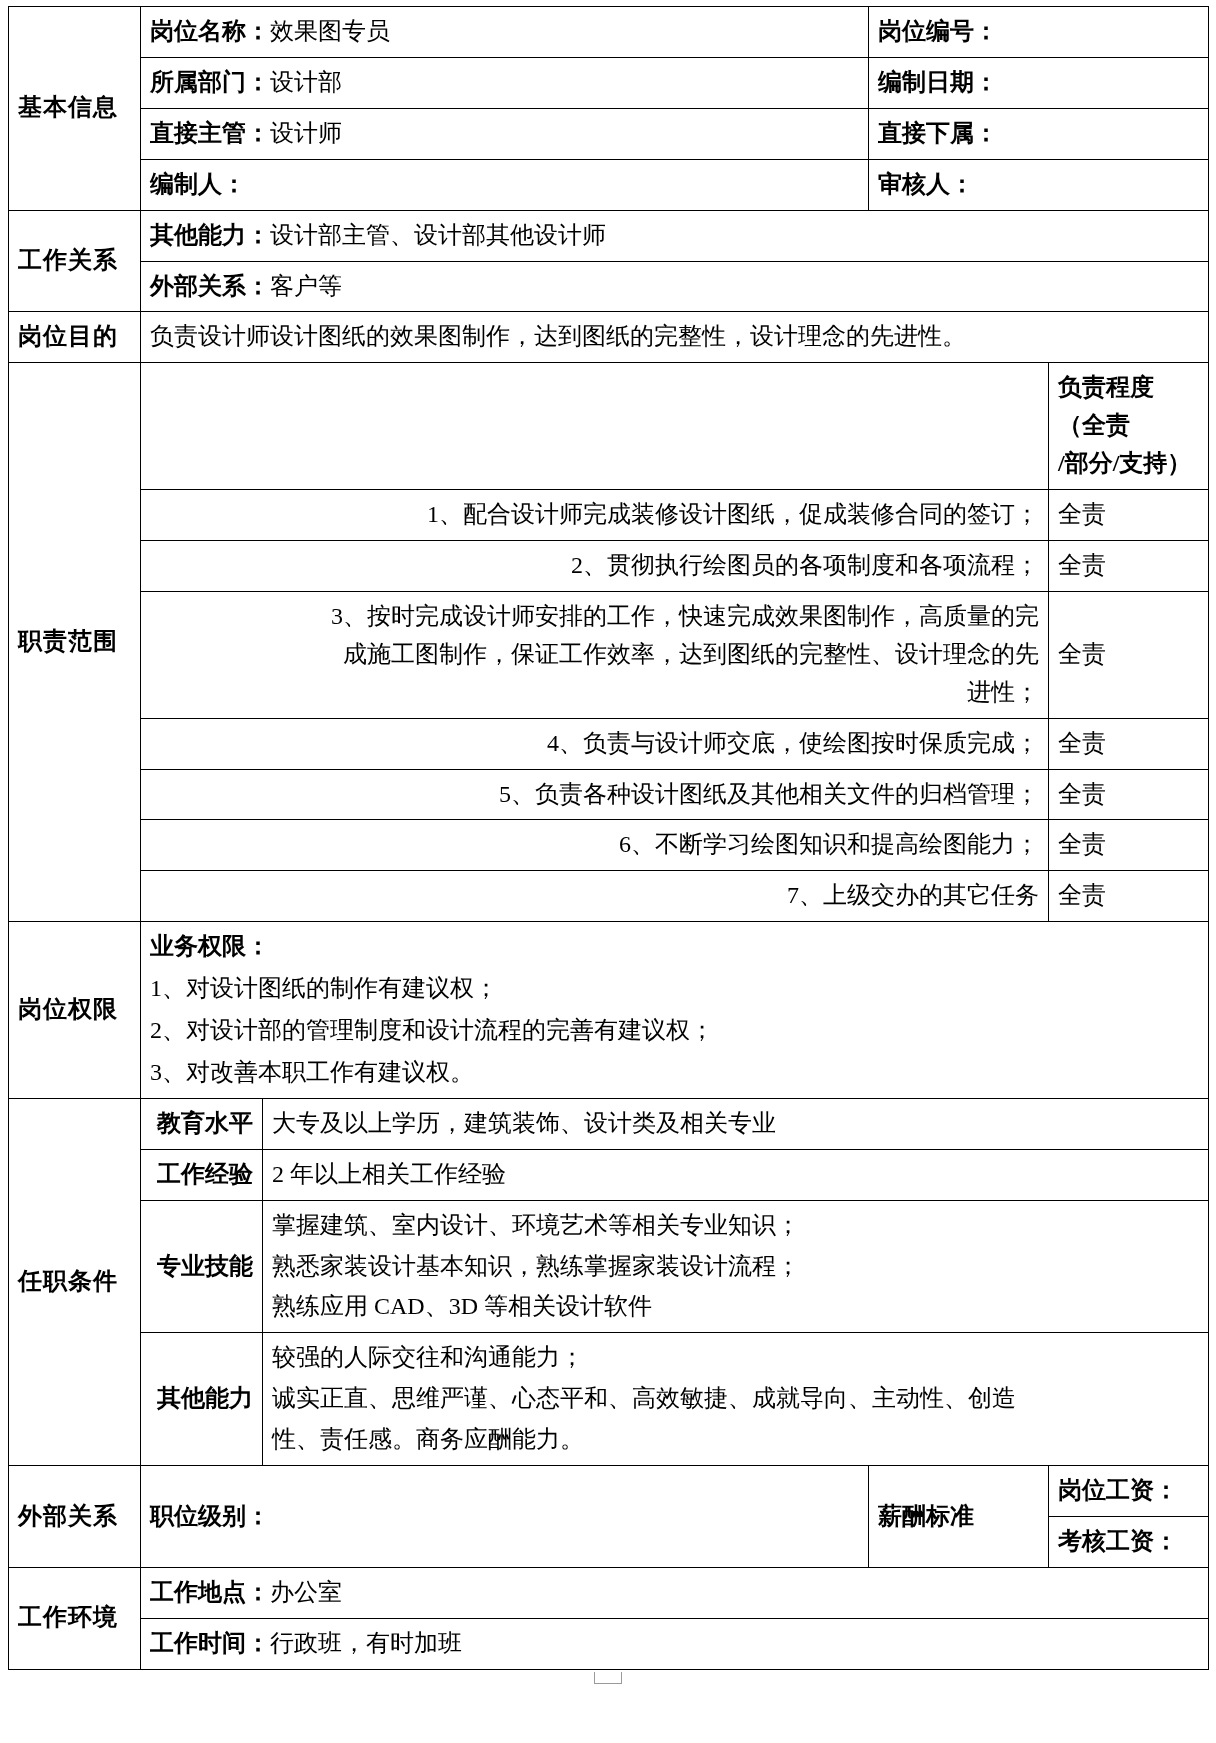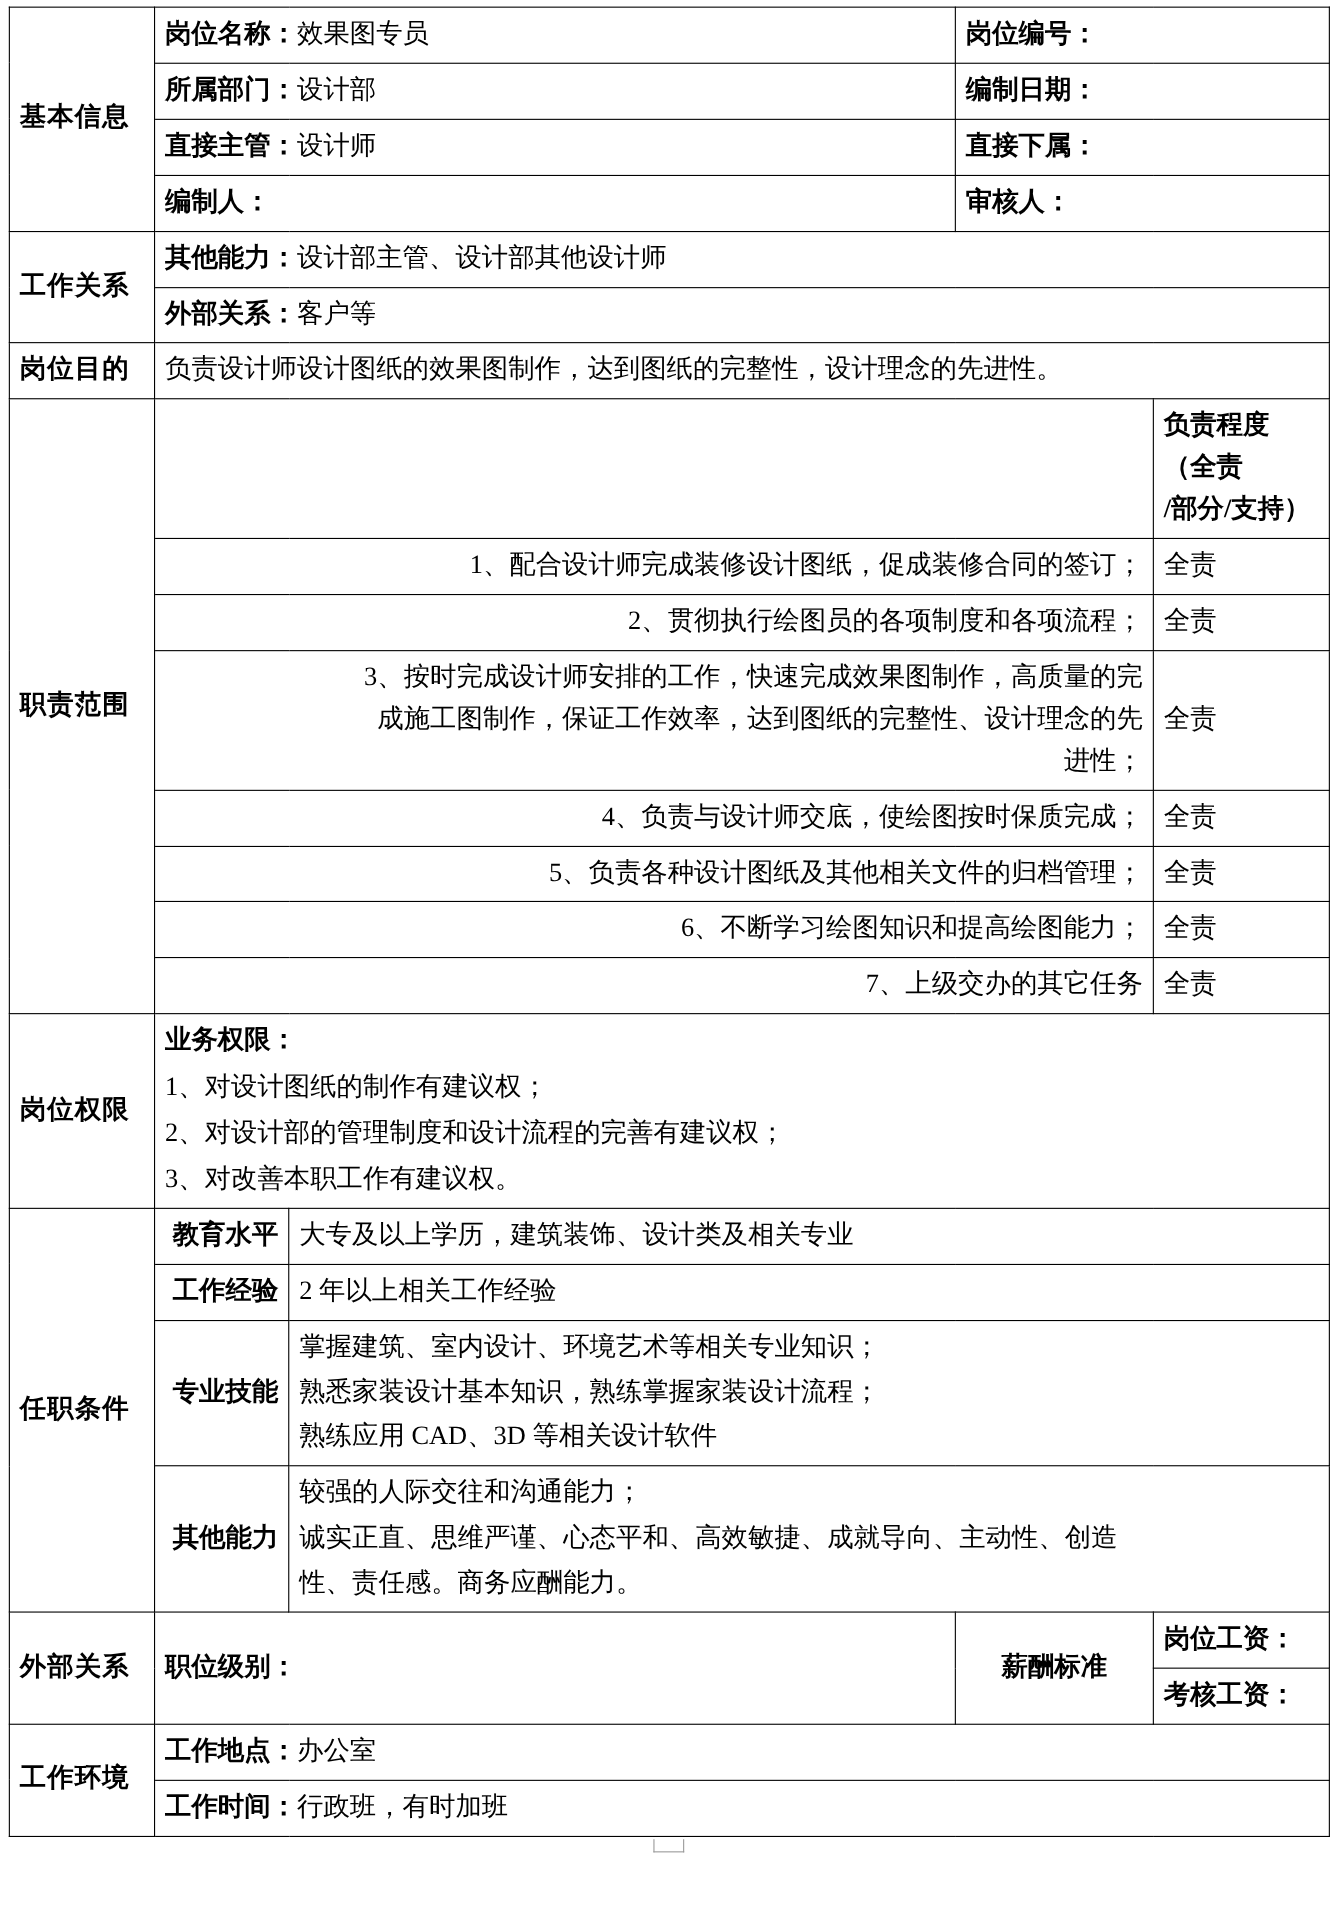--- a/index.html
+++ b/index.html
@@ -76,21 +76,21 @@
     margin: 0 0 4px 0;
   }
   .authority p:last-child { margin-bottom: 0; }
   .authority .head { font-weight: bold; }
   .multiline p {
     margin: 0 0 3px 0;
   }
   .multiline p:last-child { margin-bottom: 0; }
   td.paylabel {
     width: 140px;
-    text-align: center;
+    text-align: left;
     font-weight: bold;
     font-size: 22px;
     padding: 6px 2px;
   }
   td.gradefield {
     font-weight: bold;
   }
   td.payfield {
     font-weight: bold;
     width: 330px;

